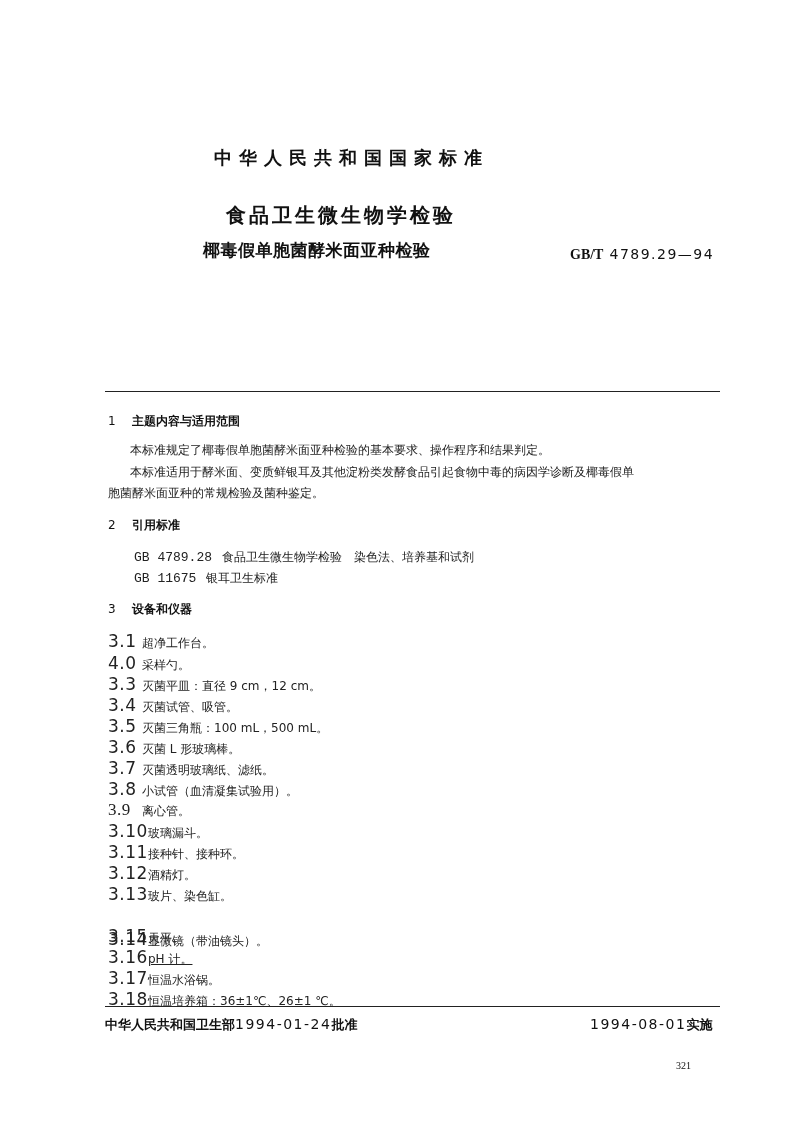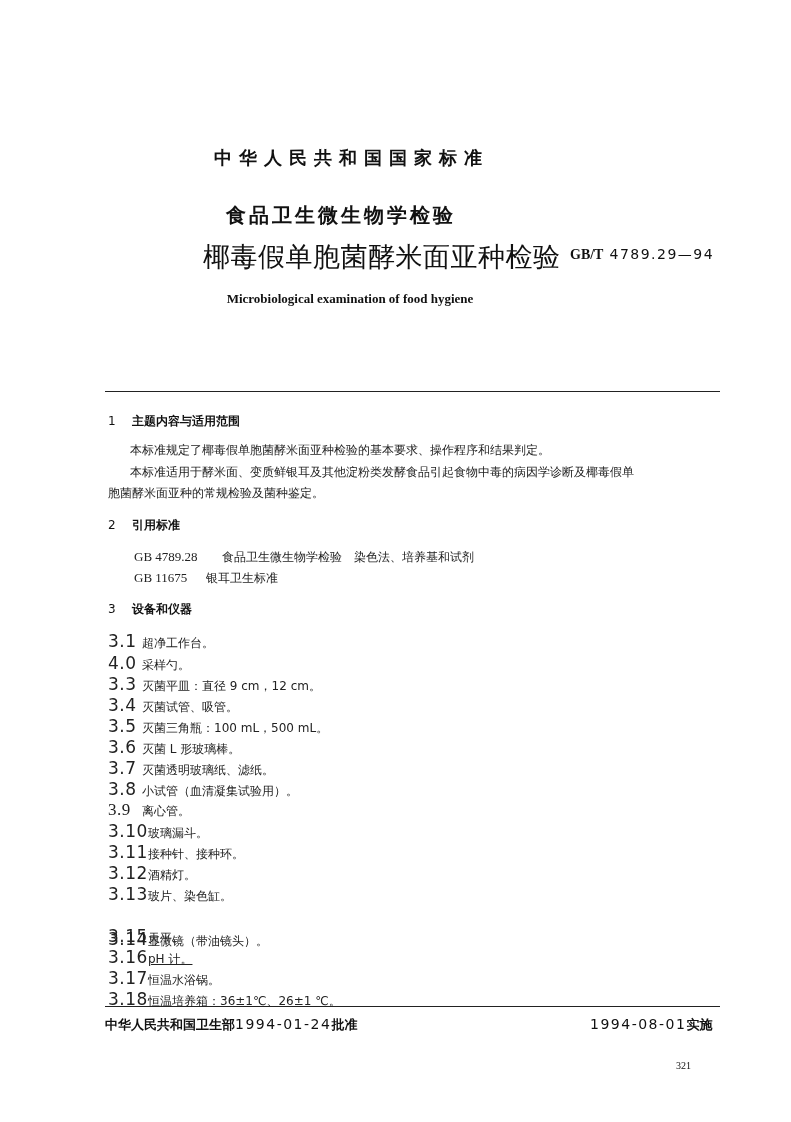--- a/index.html
+++ b/index.html
@@ -10,61 +10,60 @@
   }
   .abs { position: absolute; }
   .std-name {
     left: 214px; top: 146px; font-size: 18px; font-weight: bold;
     letter-spacing: 7px; color: #111;
   }
   .title1 {
     left: 226px; top: 202px; font-size: 20px; font-weight: bold; letter-spacing: 3px;
   }
   .title2 {
-    left: 203px; top: 239px; font-size: 27px; font-weight: normal; letter-spacing: 0.5px;
+    left: 203px; top: 239px; font-size: 17px; font-weight: bold; letter-spacing: 0.5px;
   }
   .std-code {
     left: 570px; top: 246px; font-size: 14px; color: #111;
   }
   .std-code .gbt { font-family: "Liberation Serif", serif; font-weight: bold; }
   .std-code .num { font-family: "DejaVu Sans", sans-serif; letter-spacing: 1.5px; margin-left: 6px; }
   .en-title {
     left: 190px; top: 290px; width: 320px; text-align: center;
     font-family: "Liberation Serif", serif; font-size: 13px; line-height: 18px;
   }
   .en-title .b { font-weight: bold; }
   .en-title .bi { font-weight: bold; font-style: italic; }
   .rule-top { left: 105px; top: 391px; width: 615px; height: 0; border-top: 1.5px solid #222; }
   .rule-bottom { left: 105px; top: 1006px; width: 615px; height: 0; border-top: 1.5px solid #222; }
   .h1 { font-size: 12px; font-weight: bold; }
   .h1 .n { display: inline-block; width: 24px; font-weight: normal; }
   .para { font-size: 12px; line-height: 21px; color: #222; }
   .ref { font-size: 12px; color: #222; }
-  .ref .code { font-family: Liberation Serif, serif; font-size: 13px; display: inline-block; }
+  .ref .code { font-family: Liberation Mono, monospace; font-size: 13px; display: inline-block; }
   .item { font-size: 12px; color: #222; left: 108px; }
   .item .n { display: inline-block; width: 34px; font-size: 17px; letter-spacing: 0.5px; }
   .item .n.wide { width: 40px; }
   .footer-left { left: 105px; top: 1016px; font-size: 13px; font-weight: bold; }
   .footer-left .date { font-weight: normal; letter-spacing: 1.5px; font-size: 14px; }
   .footer-right { left: 590px; top: 1016px; font-size: 13px; font-weight: bold; }
   .footer-right .date { font-weight: normal; letter-spacing: 1.5px; font-size: 14px; }
   .page-num { left: 676px; top: 1060px; font-family: "Liberation Serif", serif; font-size: 10px; }
 </style>
 </head>
 <body>
 
 <div class="abs std-name">中华人民共和国国家标准</div>
 <div class="abs title1">食品卫生微生物学检验</div>
 <div class="abs title2">椰毒假单胞菌酵米面亚种检验</div>
 <div class="abs std-code">
   <span class="gbt">GB/T</span><span class="num">4789.29—94</span>
 </div>
 
 <div class="abs en-title">
-  <div class="b">Microbiological examination of food hygiene</div>
 </div>
 
 <div class="abs rule-top"></div>
 
 <div class="abs h1" style="left:108px; top:413px;">
   <span class="n">1</span><span>主题内容与适用范围</span>
 </div>
 <div class="abs para" style="left:130px; top:440px;">本标准规定了椰毒假单胞菌酵米面亚种检验的基本要求、操作程序和结果判定。</div>
 <div class="abs para" style="left:130px; top:462px;">本标准适用于酵米面、变质鲜银耳及其他淀粉类发酵食品引起食物中毒的病因学诊断及椰毒假单</div>
 <div class="abs para" style="left:108px; top:483px;">胞菌酵米面亚种的常规检验及菌种鉴定。</div>

